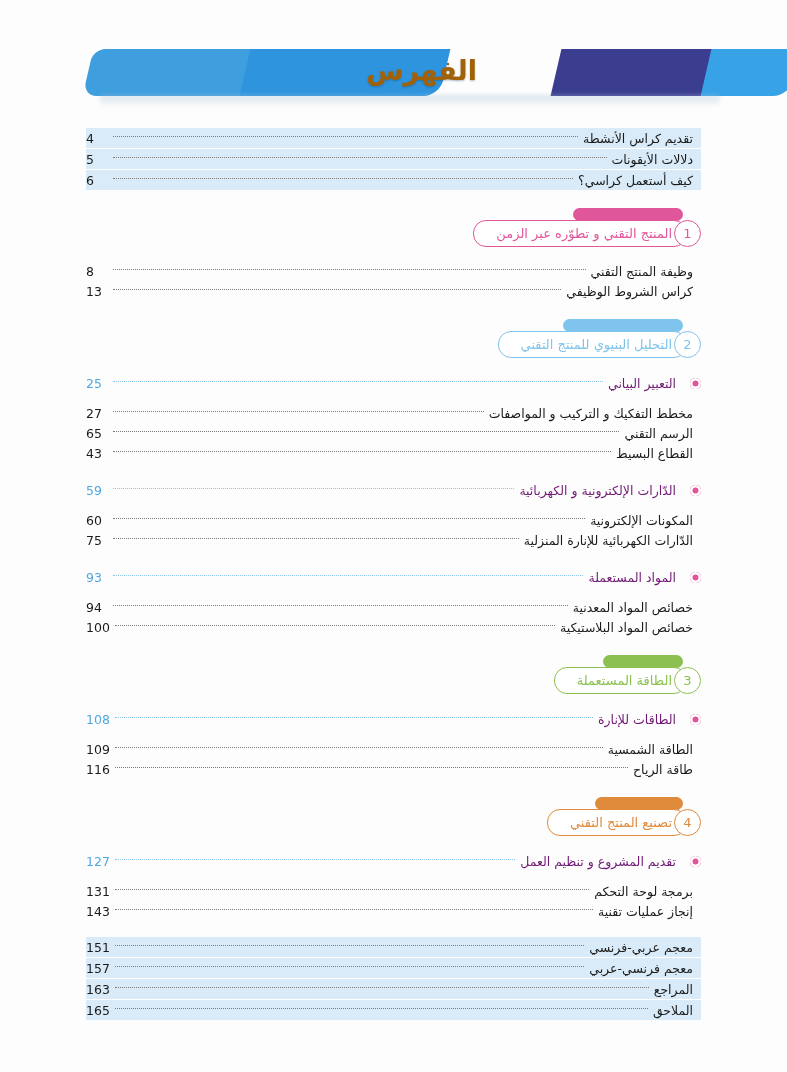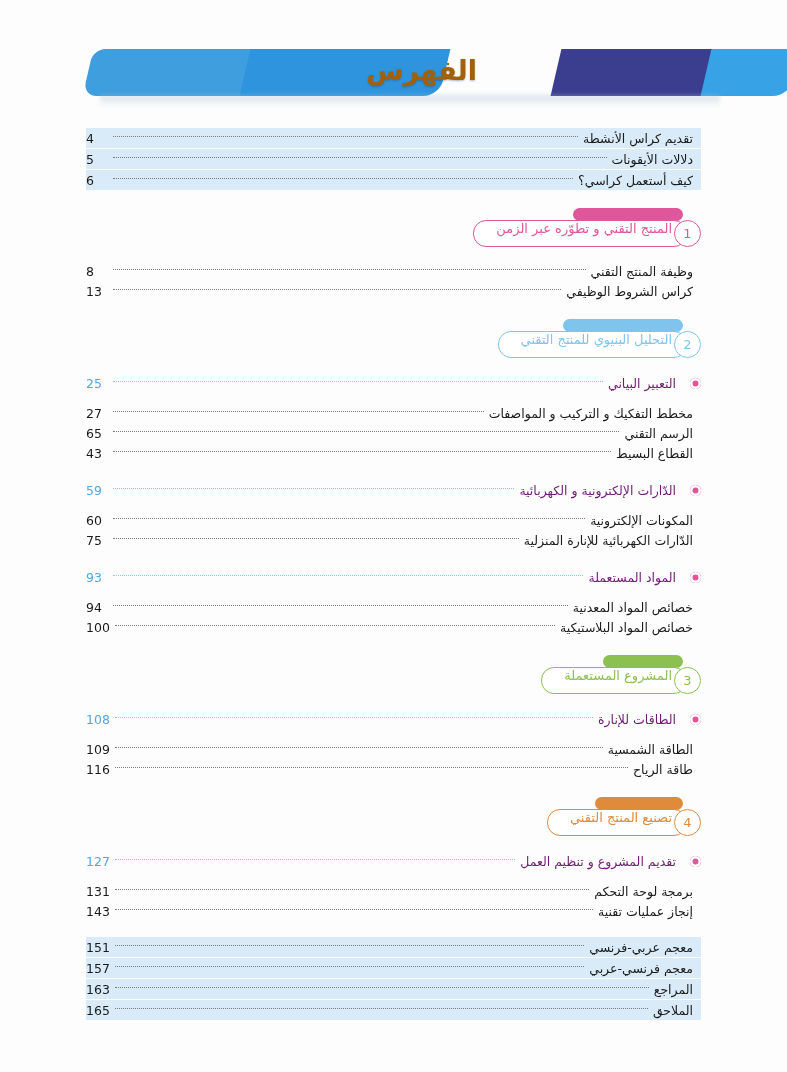--- a/index.html
+++ b/index.html
@@ -191,20 +191,21 @@
   }
   .chap-box {
     position: relative;
     z-index: 2;
     margin-right: -13px;
     height: 25px;
     border: 1.4px solid currentColor;
     border-radius: 13px;
     background: #ffffff;
     display: flex;
+    align-items: center;
     padding: 0 14px 0 22px;
     font-size: 13px;
     white-space: nowrap;
   }
   .chap-bar {
     position: absolute;
     z-index: 1;
     top: -6px;
     right: 18px;
     height: 13px;
@@ -362,21 +363,21 @@
       <span class="r-page">100</span>
     </div>
 
     <div class="spacer-l"></div>
 
     <div class="chapter c-green">
       <div class="chapter-inner">
         <div class="chap-bar" style="width:80px"></div>
         <div class="chap-num">3</div>
         <div class="chap-box">
-          <span class="chap-label">المشروع المستعملة</span>
+          <span class="chap-label">الطاقة المستعملة</span>
         </div>
       </div>
     </div>
     <div class="spacer-s"></div>
     <div class="row-section">
       <span class="bullet"></span>
       <span class="r-label">الطاقات للإنارة</span>
       <span class="r-dots"></span>
       <span class="r-page">108</span>
     </div>

